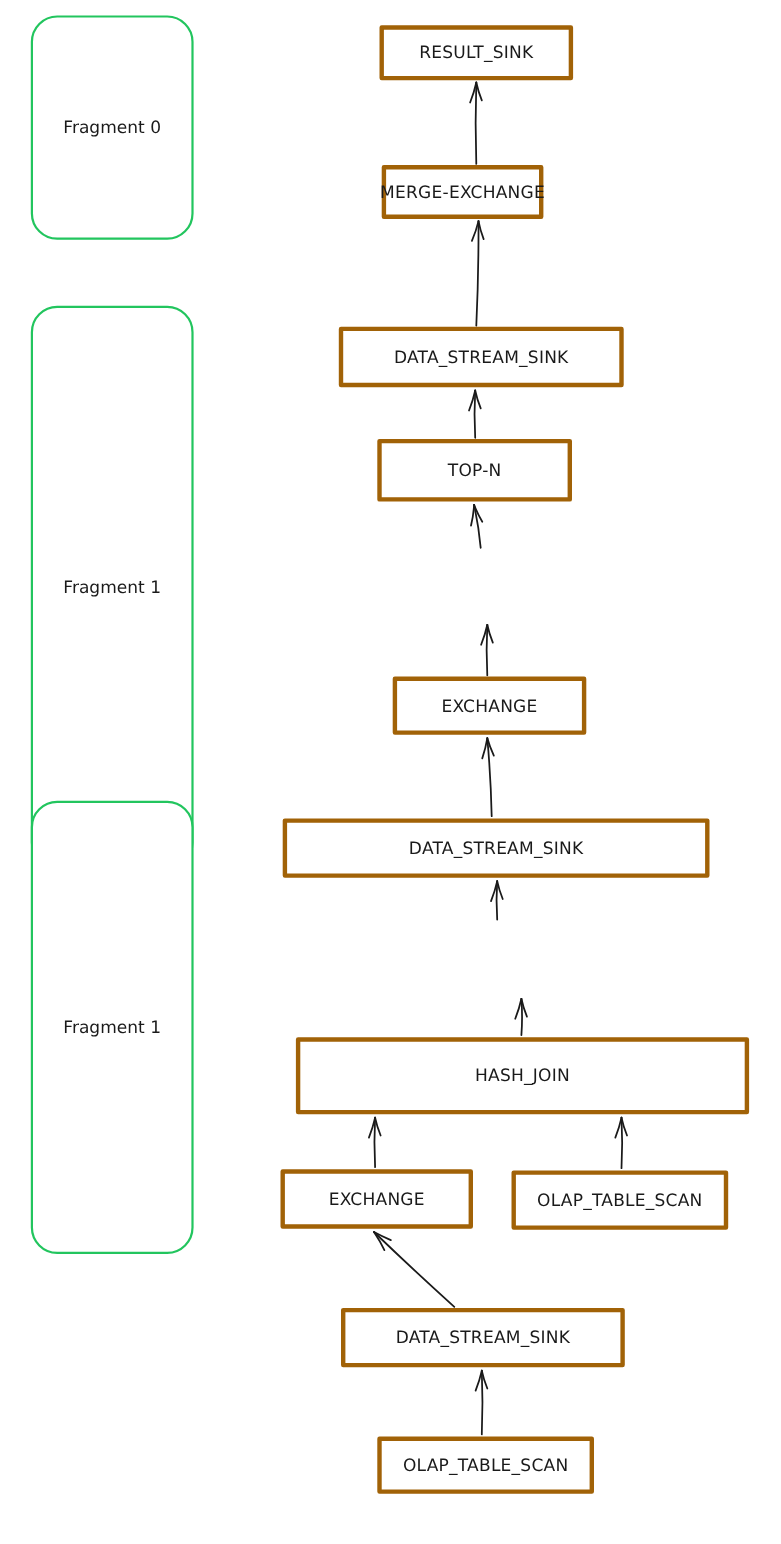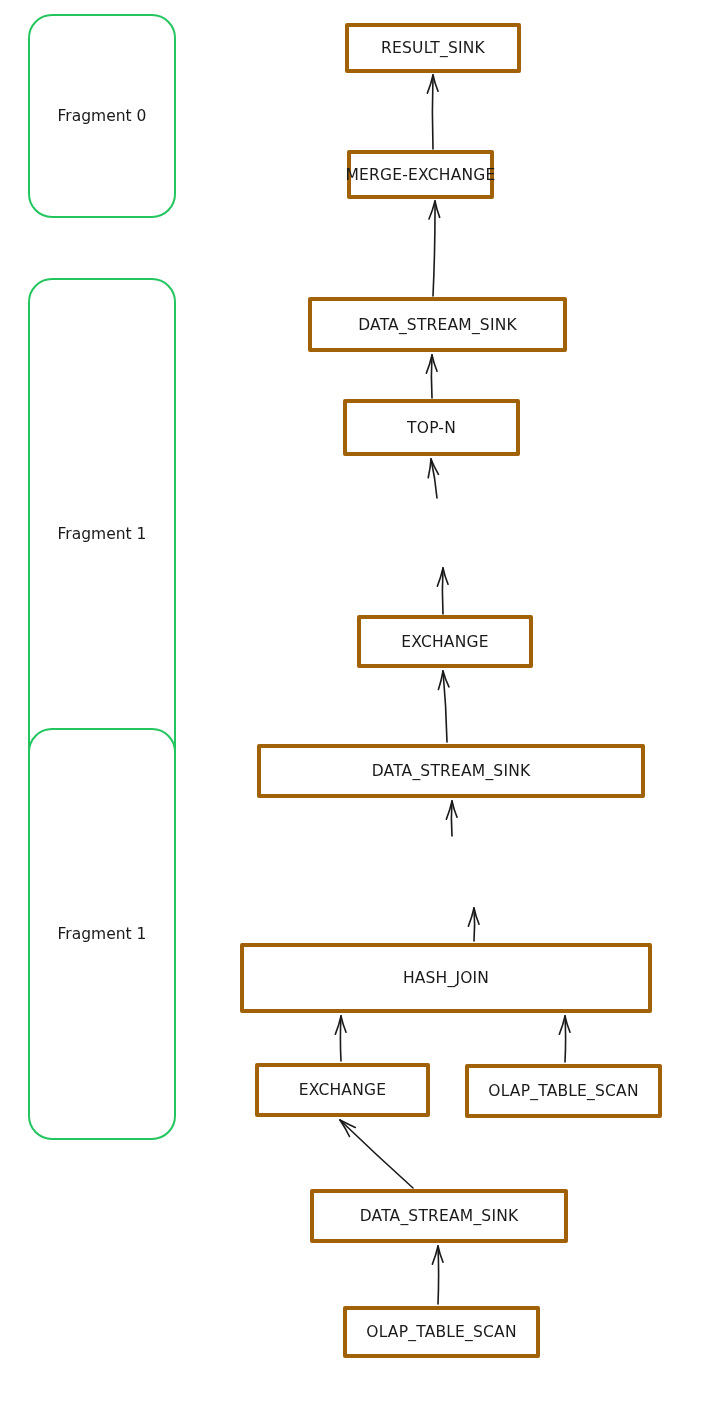--- a/index.html
+++ b/index.html
@@ -144,21 +144,21 @@
     </div>
     <div class="node" style="left: 343px; top: 399px; width: 177px; height: 57px;">
       <span class="node-label">TOP-N</span>
     </div>
     <div class="node" style="left: 357px; top: 615px; width: 176px; height: 53px;">
       <span class="node-label">EXCHANGE</span>
     </div>
     <div class="node" style="left: 257px; top: 744px; width: 388px; height: 54px;">
       <span class="node-label">DATA_STREAM_SINK</span>
     </div>
-    <div class="node" style="left: 240px; top: 943px; width: 412px; height: 70px;">
+    <div class="node" style="left: 269px; top: 943px; width: 412px; height: 70px;">
       <span class="node-label">HASH_JOIN</span>
     </div>
     <div class="node" style="left: 255px; top: 1063px; width: 175px; height: 54px;">
       <span class="node-label">EXCHANGE</span>
     </div>
     <div class="node" style="left: 465px; top: 1064px; width: 197px; height: 54px;">
       <span class="node-label">OLAP_TABLE_SCAN</span>
     </div>
     <div class="node" style="left: 310px; top: 1189px; width: 258px; height: 54px;">
       <span class="node-label">DATA_STREAM_SINK</span>

